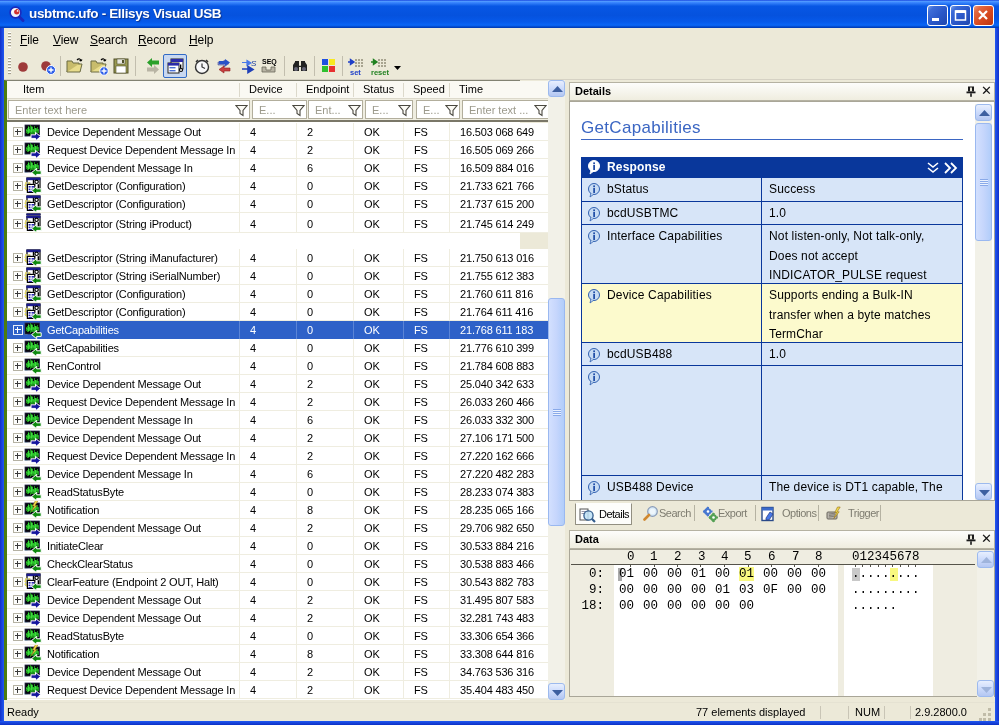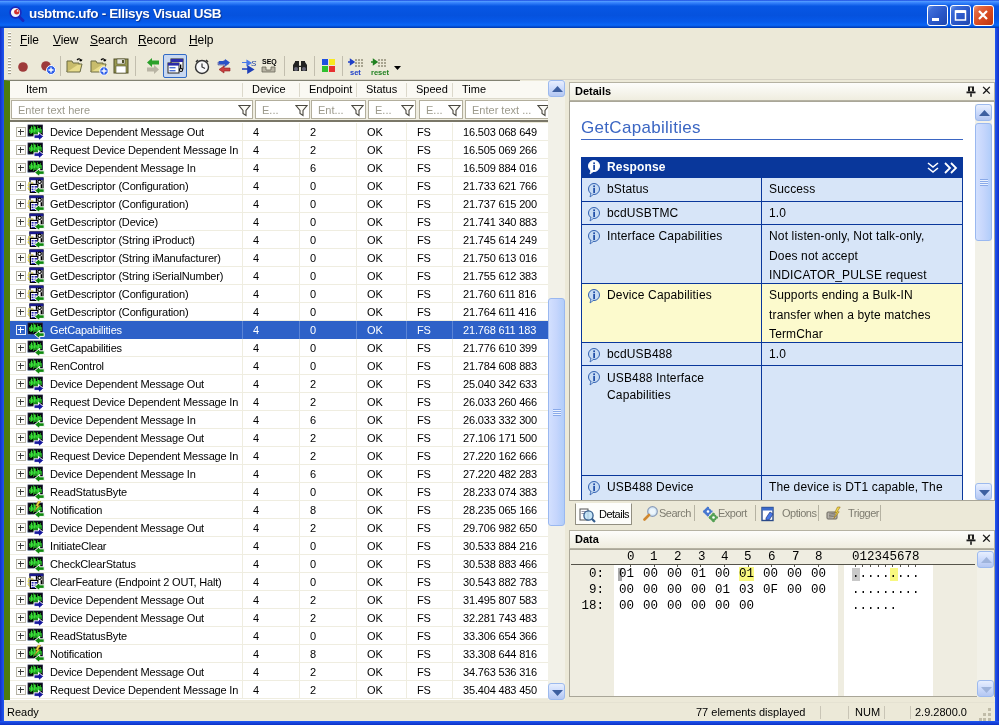--- a/index.html
+++ b/index.html
@@ -9,21 +9,21 @@
 #titlebar .ttl{position:absolute;left:29px;top:6px;font-size:13.5px;font-weight:bold;text-shadow:1px 1px 1px #10368C;letter-spacing:-0.35px}
 .capbtn{position:absolute;top:5px;width:21px;height:21px;border-radius:3px;border:1px solid #FFFFFF}
 #client{position:absolute;left:4px;top:28px;width:991px;height:693px;background:#ECE9D8;font-size:11px}
 #menubar{position:absolute;left:0;top:0;width:991px;height:24px}
 .mi{position:absolute;top:5px;font-size:12px;letter-spacing:-0.1px}
 .mi u{text-decoration:underline}
 #toolbar{position:absolute;left:0;top:24px;width:991px;height:28px;border-bottom:1px solid #D6D2C4}
 .grip{position:absolute;width:3px;background:repeating-linear-gradient(180deg,#fff 0,#fff 1px,#A49F8C 1px,#A49F8C 2px,#E6E2D2 2px,#E6E2D2 3px)}
 .tsep{position:absolute;width:1px;background:#C2BEAE}
 .tbi{position:absolute;top:4px;width:20px;height:20px}
-#tablepane{position:absolute;left:0;top:52px;width:516px;height:620px;border-top:1px solid #828272;border-left:6px solid #4d7c0f;background:#fff}
+#tablepane{position:absolute;left:0;top:52px;width:516px;height:620px;border-top:1px solid #828272;border-left:3px solid #4d7c0f;background:#fff}
 #thead{position:absolute;left:0;top:0;width:543px;height:18px;background:#FAF9F3}
 .hc{position:absolute;top:2px;color:#000}
 .hsep{position:absolute;top:2px;width:1px;height:14px;background:#DCD9CB}
 #thead .hb{position:absolute;left:0;bottom:0;width:543px;height:1px;background:#DCD9CB}
 #filterrow{position:absolute;left:0;top:18px;width:543px;height:23px;background:#EFEDE0;border-bottom:2px solid #7A7768}
 .fbox{position:absolute;top:1px;height:19px;background:#fff;border:1px solid #B2AE9C}
 .ftxt{position:absolute;top:3px;left:6px;color:#9C9A8C}
 .funnel{position:absolute;top:3px;width:13px;height:13px}
 #rows{position:absolute;left:0;top:42px;width:543px}
 .row{position:absolute;left:0;width:543px;height:18px;background:#fff}
@@ -471,21 +471,21 @@
           <span class="rtxt" style="left:357px">OK</span>
           <span class="rtxt" style="left:407px">FS</span>
           <span class="rtxt" style="left:453px">21.741 340 883</span>
           <div class="csep" style="left:232px"></div>
           <div class="csep" style="left:289px"></div>
           <div class="csep" style="left:346px"></div>
           <div class="csep" style="left:396px"></div>
           <div class="csep" style="left:442px"></div>
           <div class="rsep"></div>
         </div>
-        <div class="row" style="top:108px">
+        <div class="row" style="top:92px">
           <span class="plus"></span>
           <span class="ric"><svg width="18" height="18" viewBox="0 0 18 18">
               <rect x="3" y="1" width="13" height="10.5" fill="#fff" stroke="#000" stroke-width="1.2"></rect>
               <rect x="2.4" y="0.6" width="14" height="2.6" fill="#1A1A8E"></rect>
               <rect x="8.8" y="2.8" width="1.4" height="4" fill="#000"></rect>
               <circle cx="12.6" cy="4.8" r="1.7" fill="#fff" stroke="#000" stroke-width="1.2"></circle>
               <path d="M11.2 8 A 1.8 1.8 0 0 0 9.6 11" fill="none" stroke="#000" stroke-width="1.2"></path>
               <rect x="13.6" y="7.2" width="1.4" height="4" fill="#000"></rect>
               <rect x="1" y="5.4" width="5.6" height="7.6" fill="#B8B8B8"></rect>
               <rect x="1.4" y="6" width="5" height="7" fill="none" stroke="#EDE13E" stroke-width="1.6" stroke-dasharray="1.5 1.5"></rect>
@@ -1539,21 +1539,20 @@
         </div>
         <div class="drow" style="top:264px;height:110px">
           <div class="dcl"></div>
           <div class="dcv"></div>
           <span class="ibal"><svg width="16" height="16" viewBox="0 0 16 16">
               <circle cx="8" cy="7" r="5.5" fill="#C8DCF4" stroke="#3060B0" stroke-width="1"></circle>
               <path d="M5 11 L4 15 L8 12" fill="#C8DCF4" stroke="#3060B0" stroke-width="0.8"></path>
               <rect x="7.3" y="3.4" width="1.6" height="1.8" fill="#1040A0"></rect>
               <rect x="7.3" y="6" width="1.6" height="5" fill="#1040A0"></rect>
             </svg></span>
-          <span class="dtx" style="line-height:17.3px;top:4px;">USB488 Interface<br>Capabilities</span>
         </div>
         <div class="drow" style="top:374px;height:26px">
           <div class="dcl"></div>
           <div class="dcv"></div>
           <span class="ibal"><svg width="16" height="16" viewBox="0 0 16 16">
               <circle cx="8" cy="7" r="5.5" fill="#C8DCF4" stroke="#3060B0" stroke-width="1"></circle>
               <path d="M5 11 L4 15 L8 12" fill="#C8DCF4" stroke="#3060B0" stroke-width="0.8"></path>
               <rect x="7.3" y="3.4" width="1.6" height="1.8" fill="#1040A0"></rect>
               <rect x="7.3" y="6" width="1.6" height="5" fill="#1040A0"></rect>
             </svg></span>

